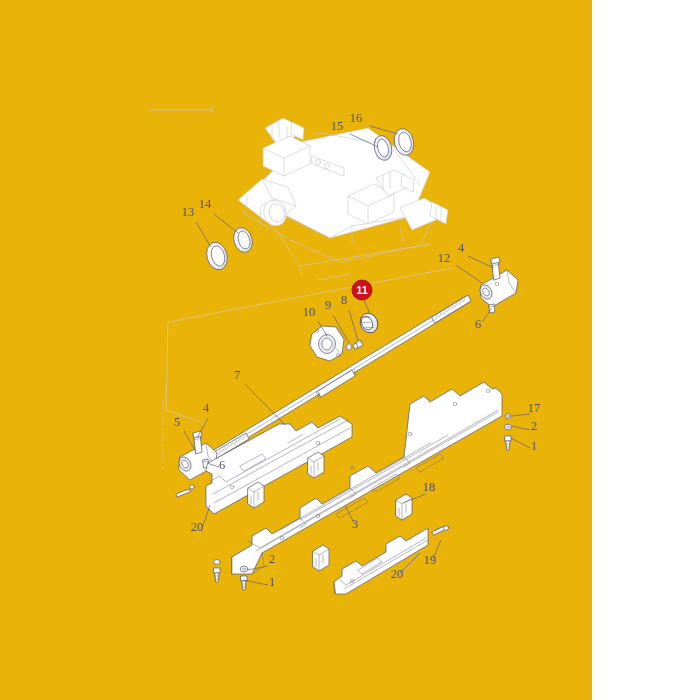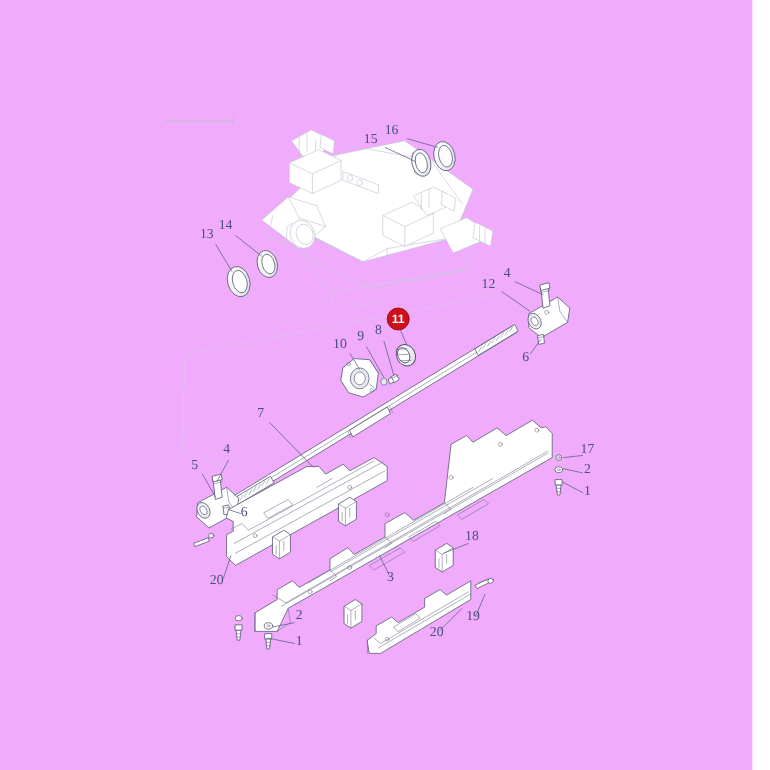--- a/index.html
+++ b/index.html
@@ -9,23 +9,23 @@
     background: #ffffff;
   }
   body {
     width: 700px;
     height: 700px;
     overflow: hidden;
     font-family: "Liberation Serif", serif;
   }
   #diagram-root {
     position: relative;
-    width: 684px;
+    width: 592px;
     height: 700px;
-    background: #f0abfc;
+    background: #eab308;
   }
   svg#parts-svg {
     position: absolute;
     left: 0;
     top: 0;
     width: 700px;
     height: 700px;
   }
   .callout-label {
     font-family: "Liberation Serif", serif;

